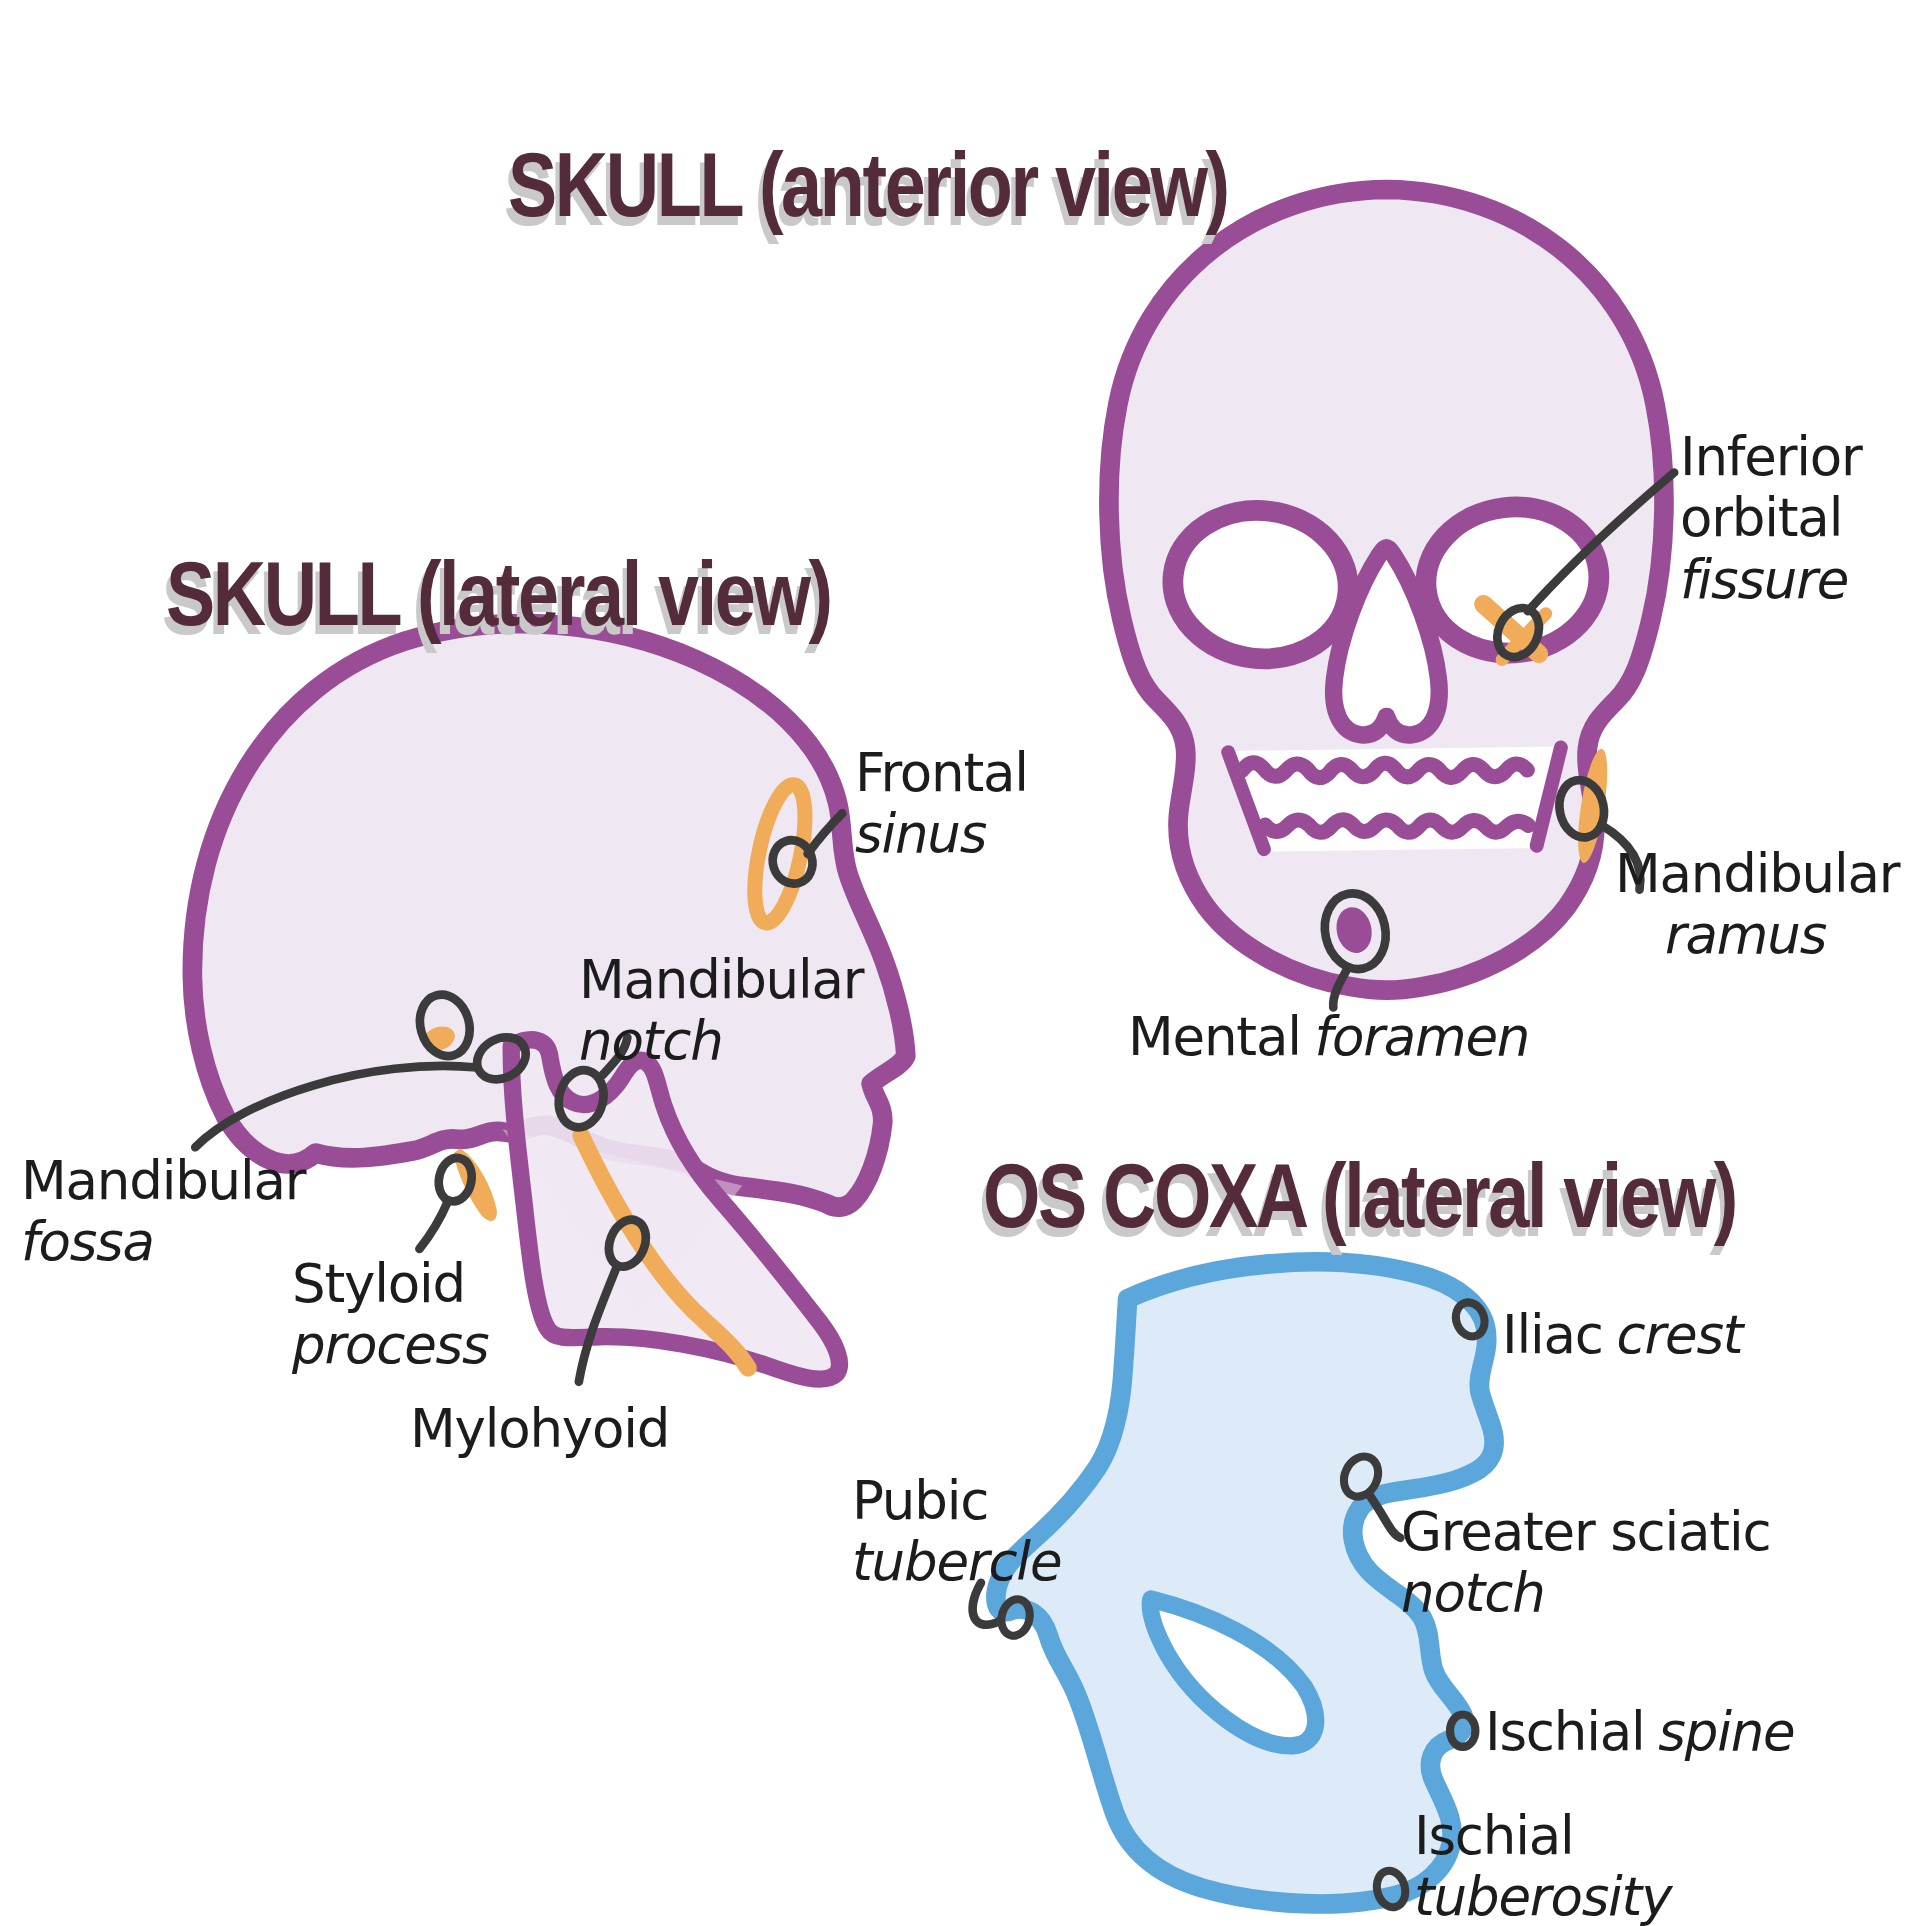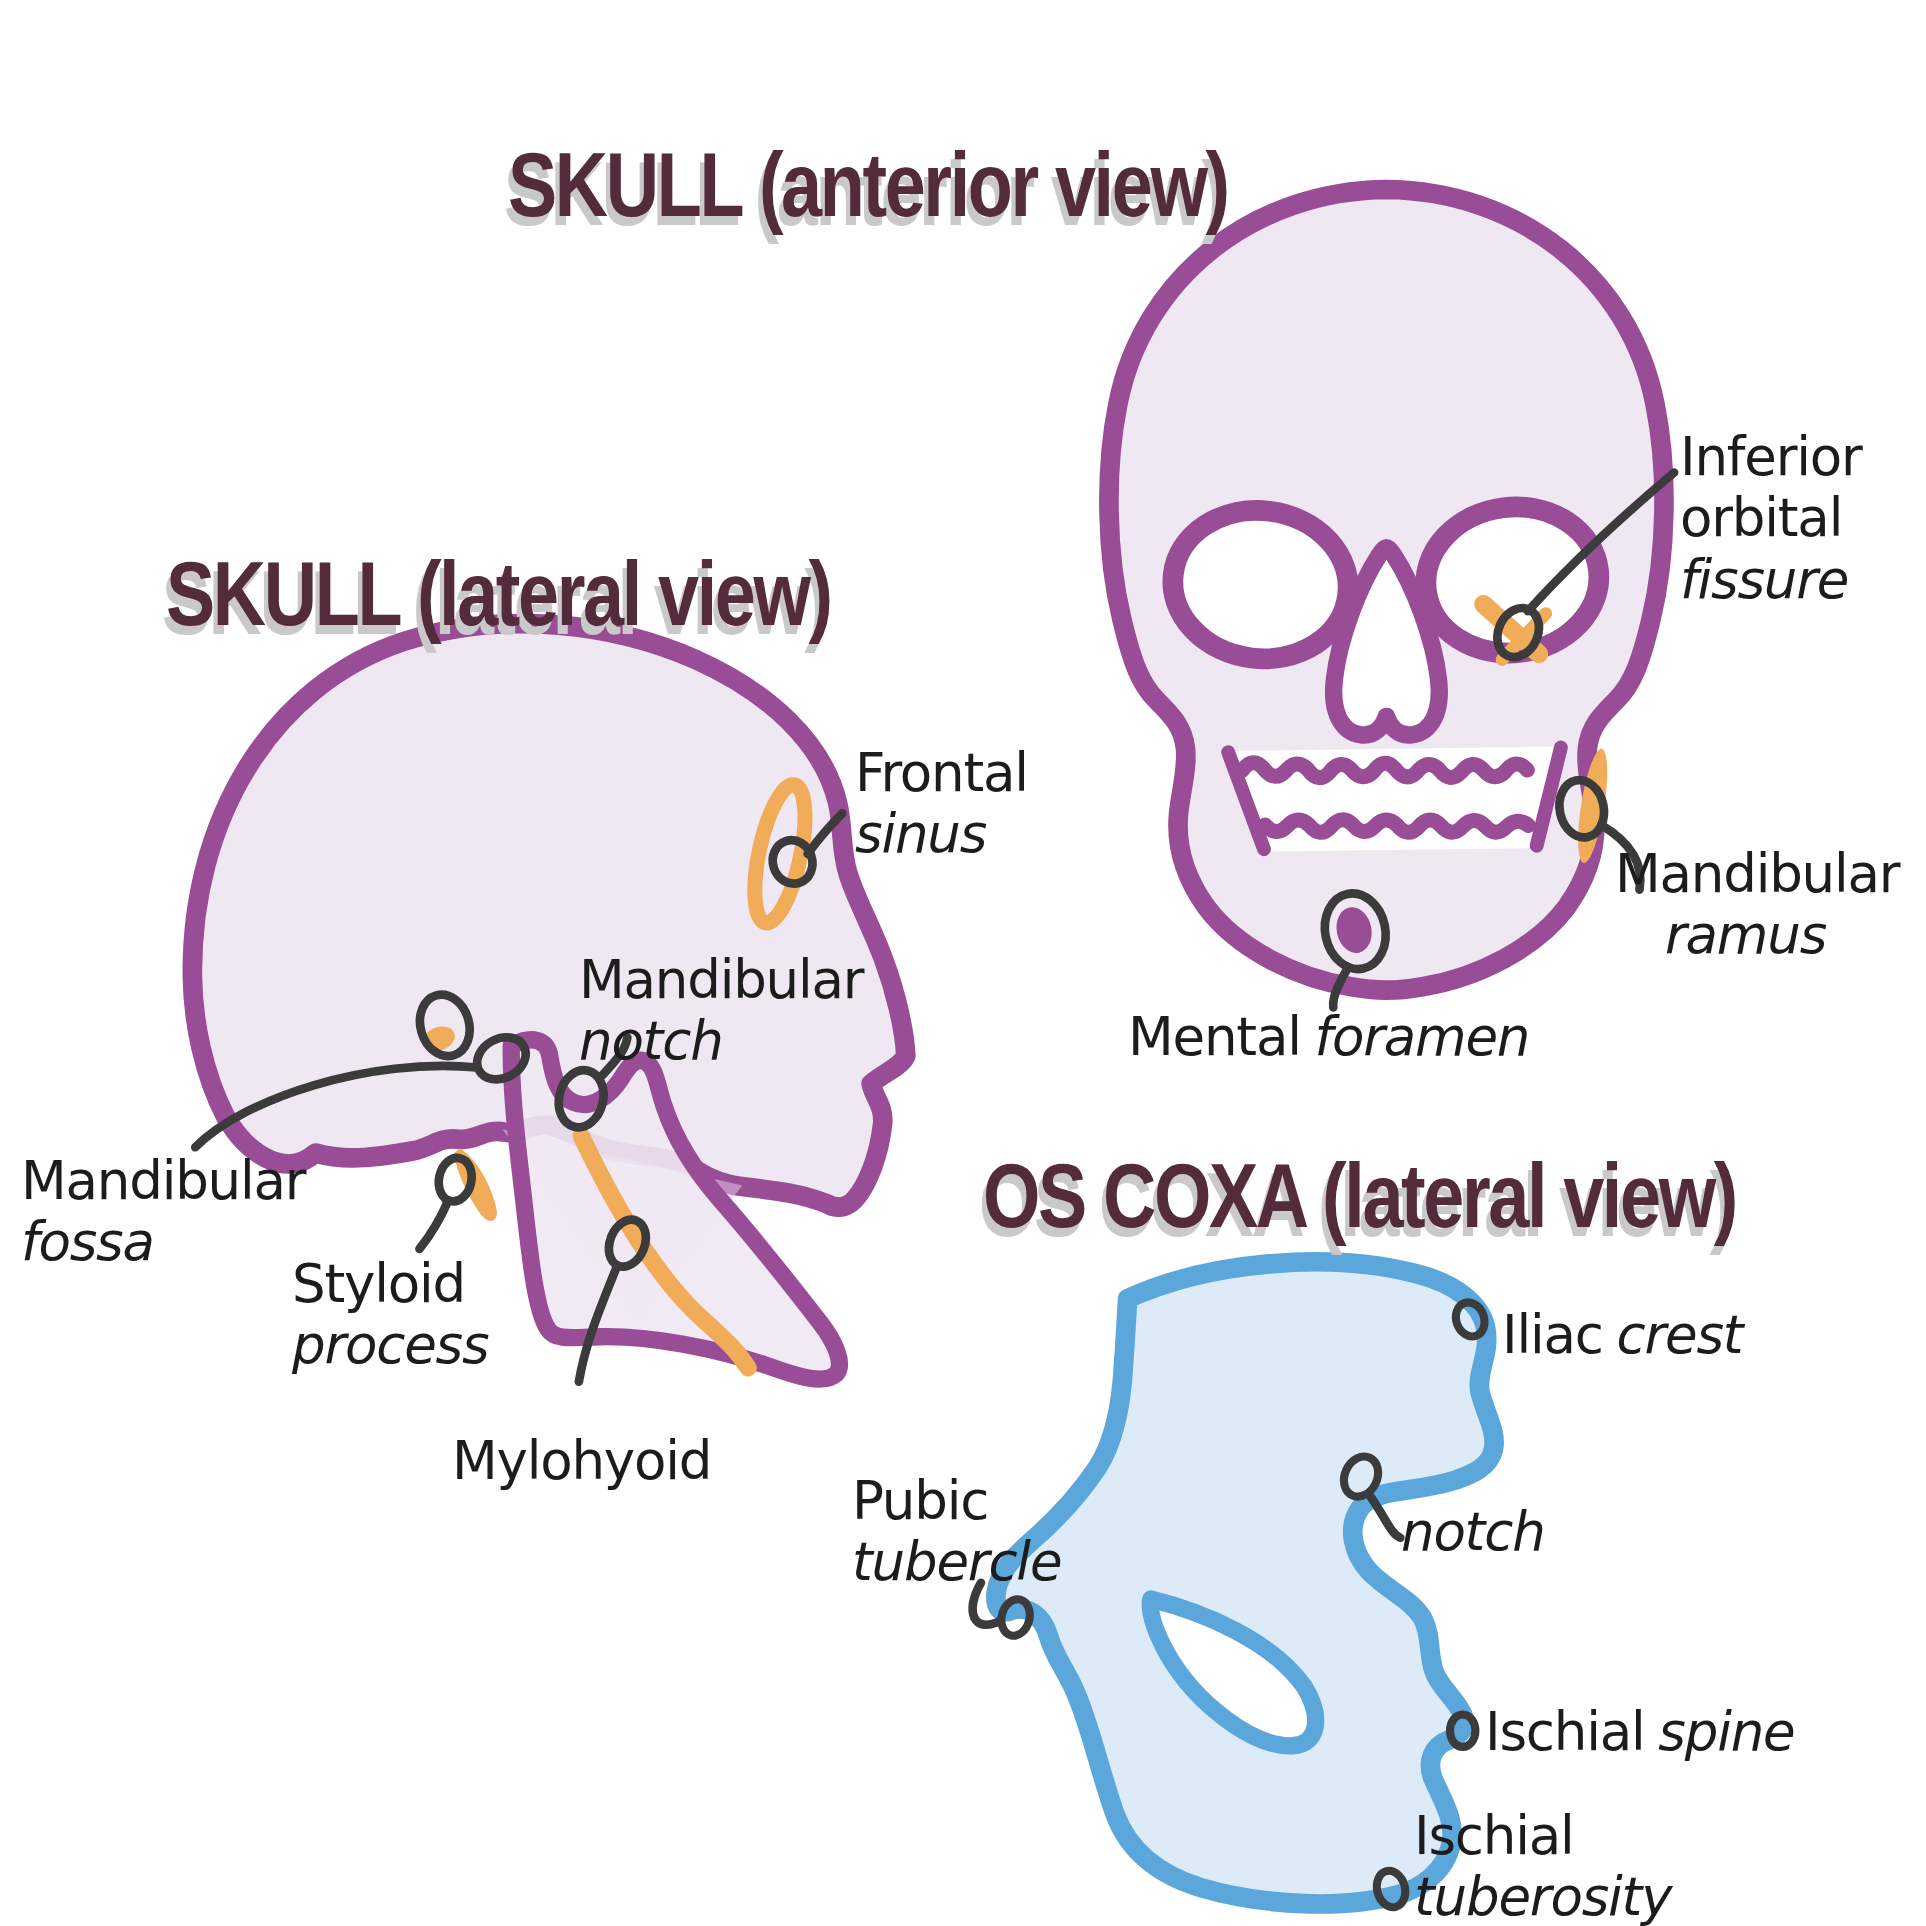--- a/index.html
+++ b/index.html
@@ -157,32 +157,33 @@
     <span class="line it">notch</span>
   </div>
   <div class="label" style="left:21px;top:1150px;">
     <span class="line">Mandibular</span>
     <span class="line it">fossa</span>
   </div>
   <div class="label" style="left:292px;top:1253px;">
     <span class="line">Styloid</span>
     <span class="line it">process</span>
   </div>
-  <div class="label" style="left:452px;top:1398px;margin-top:32px;">
+  <div class="label" style="left:410px;top:1398px;">
     <span class="line">Mylohyoid</span>
   </div>
 
   <div class="label" style="left:1502px;top:1304px;">
     <span class="w1">Iliac</span><span class="it">crest</span>
   </div>
   <div class="label" style="left:852px;top:1470px;">
     <span class="line">Pubic</span>
     <span class="line it">tubercle</span>
   </div>
   <div class="label" style="left:1401px;top:1501px;">
+    <span class="line">Greater sciatic</span>
     <span class="line it">notch</span>
   </div>
   <div class="label" style="left:1485px;top:1701px;">
     <span class="w1">Ischial</span><span class="it">spine</span>
   </div>
   <div class="label" style="left:1414px;top:1805px;">
     <span class="line">Ischial</span>
     <span class="line it">tuberosity</span>
   </div>
 

